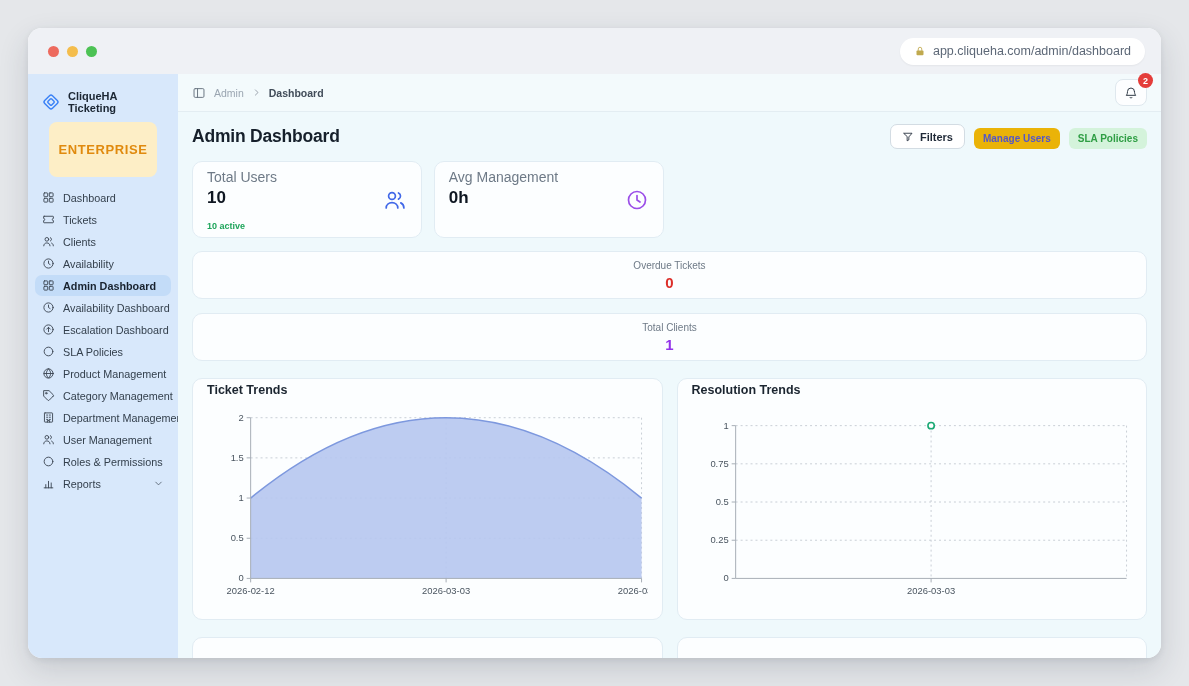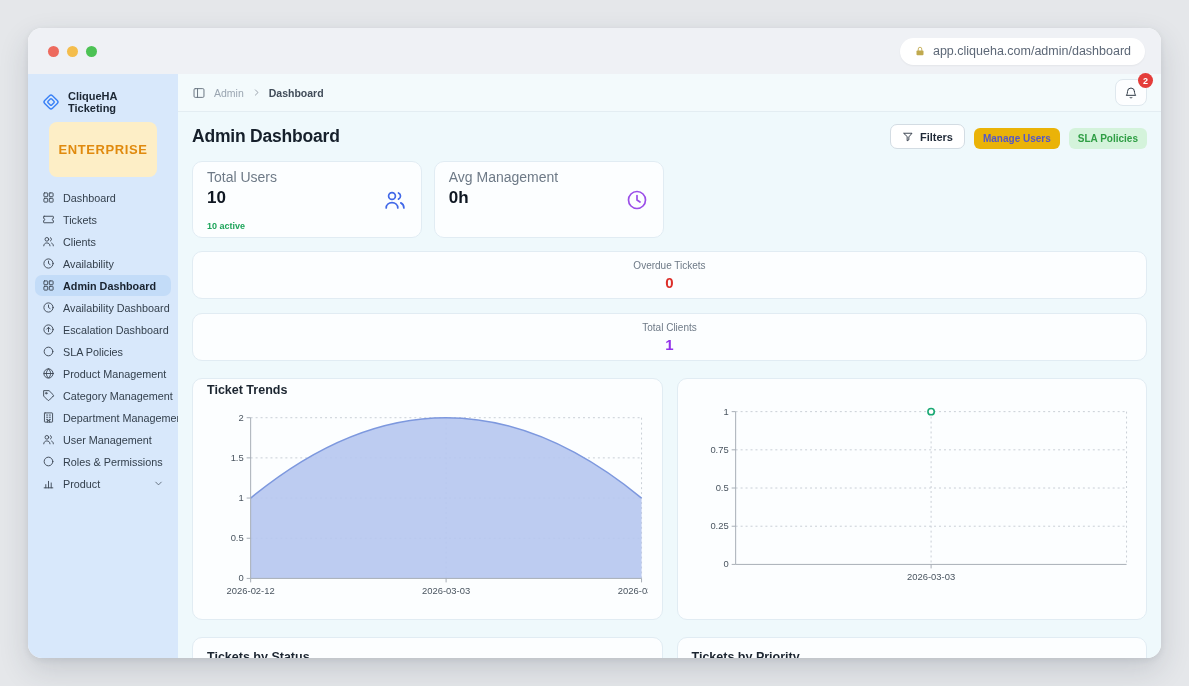--- a/index.html
+++ b/index.html
@@ -240,21 +240,21 @@
               </svg>
             </span>
             <span class="nav-label">Roles &amp; Permissions</span>
           </div>
           <div class="nav-item">
             <span class="icn" style="width:13px;height:13px">
               <svg viewBox="0 0 24 24" fill="none" stroke="currentColor" stroke-width="1.7" stroke-linecap="round" stroke-linejoin="round">
                 <path d="M4 20h16M7 20v-6m5 6V8m5 12v-9"></path>
               </svg>
             </span>
-            <span class="nav-label">Product</span>
+            <span class="nav-label">Reports</span>
             <span class="icn chev" style="width:11px;height:11px">
               <svg viewBox="0 0 24 24" fill="none" stroke="currentColor" stroke-width="1.7" stroke-linecap="round" stroke-linejoin="round">
                 <path d="m6 9 6 6 6-6"></path>
               </svg>
             </span>
           </div>
         </nav>
     </aside>
 
     <div class="main">
@@ -371,20 +371,21 @@
                   <line x1="44" y1="174" x2="44" y2="178" stroke="#a7aeb6" stroke-width="1"></line>
                   <text class="tick-text" x="44" y="190" text-anchor="middle">2026-02-12</text>
                   <line x1="241" y1="174" x2="241" y2="178" stroke="#a7aeb6" stroke-width="1"></line>
                   <text class="tick-text" x="241" y="190" text-anchor="middle">2026-03-03</text>
                   <line x1="438" y1="174" x2="438" y2="178" stroke="#a7aeb6" stroke-width="1"></line>
                   <text class="tick-text" x="438" y="190" text-anchor="middle">2026-03-11</text>
                 </svg>
               </div>
           </div>
           <div class="card chart-card">
+            <div class="chart-title">Resolution Trends</div>
             <div class="chart-body" id="chart-resolution-trends">
                 <svg viewBox="0 0 444 200" width="100%" height="200">
                   <line x1="44" y1="135.5" x2="438" y2="135.5" stroke="#c8ced6" stroke-width="1" stroke-dasharray="2 3"></line>
                   <line x1="44" y1="97" x2="438" y2="97" stroke="#c8ced6" stroke-width="1" stroke-dasharray="2 3"></line>
                   <line x1="44" y1="58.5" x2="438" y2="58.5" stroke="#c8ced6" stroke-width="1" stroke-dasharray="2 3"></line>
                   <line x1="44" y1="20" x2="438" y2="20" stroke="#c8ced6" stroke-width="1" stroke-dasharray="2 3"></line>
                   <line x1="241" y1="20" x2="241" y2="174" stroke="#c8ced6" stroke-width="1" stroke-dasharray="2 3"></line>
                   <line x1="438" y1="20" x2="438" y2="174" stroke="#c8ced6" stroke-width="1" stroke-dasharray="2 3"></line>
                   <line x1="44" y1="20" x2="44" y2="174" stroke="#a7aeb6" stroke-width="1"></line>
                   <line x1="44" y1="174" x2="438" y2="174" stroke="#a7aeb6" stroke-width="1"></line>
@@ -401,32 +402,30 @@
                   <line x1="241" y1="174" x2="241" y2="178" stroke="#a7aeb6" stroke-width="1"></line>
                   <text class="tick-text" x="241" y="190" text-anchor="middle">2026-03-03</text>
                   <circle cx="241" cy="20" r="3.2" fill="#fff" stroke="#1aa974" stroke-width="1.6"></circle>
                 </svg>
               </div>
           </div>
         </div>
 
         <div class="pies">
           <div class="card pie-card">
-            <div class="chart-title">Tickets by Status</div>
             <div class="chart-body" id="chart-status-pie">
                 <svg viewBox="0 0 444 160" width="100%" height="160">
                   <path d="M206,66 L206,40 A26,26 0 0 0 206,92 Z" fill="#ec9a2d" stroke="none"></path>
                   <path d="M206,66 L206,40 A26,26 0 0 1 206,92 Z" fill="#2aa368" stroke="none"></path>
                   <polyline points="220,51 237,45" fill="none" stroke="#1ca05f" stroke-width="1"></polyline>
                   <text class="pie-label" x="240" y="48" fill="#1ca05f">ASSIGNED: 1</text>
                 </svg>
               </div>
           </div>
           <div class="card pie-card">
-            <div class="chart-title">Tickets by Priority</div>
             <div class="chart-body" id="chart-priority-pie">
                 <svg viewBox="0 0 444 160" width="100%" height="160">
                   <circle cx="221" cy="95" r="49" fill="#c5392e"></circle>
                   <polyline points="196,47 207,59" fill="none" stroke="#c5392e" stroke-width="1"></polyline>
                   <text class="pie-label" x="139" y="44" fill="#c5392e">CRITICAL: 2</text>
                 </svg>
               </div>
           </div>
         </div>
       </div>

